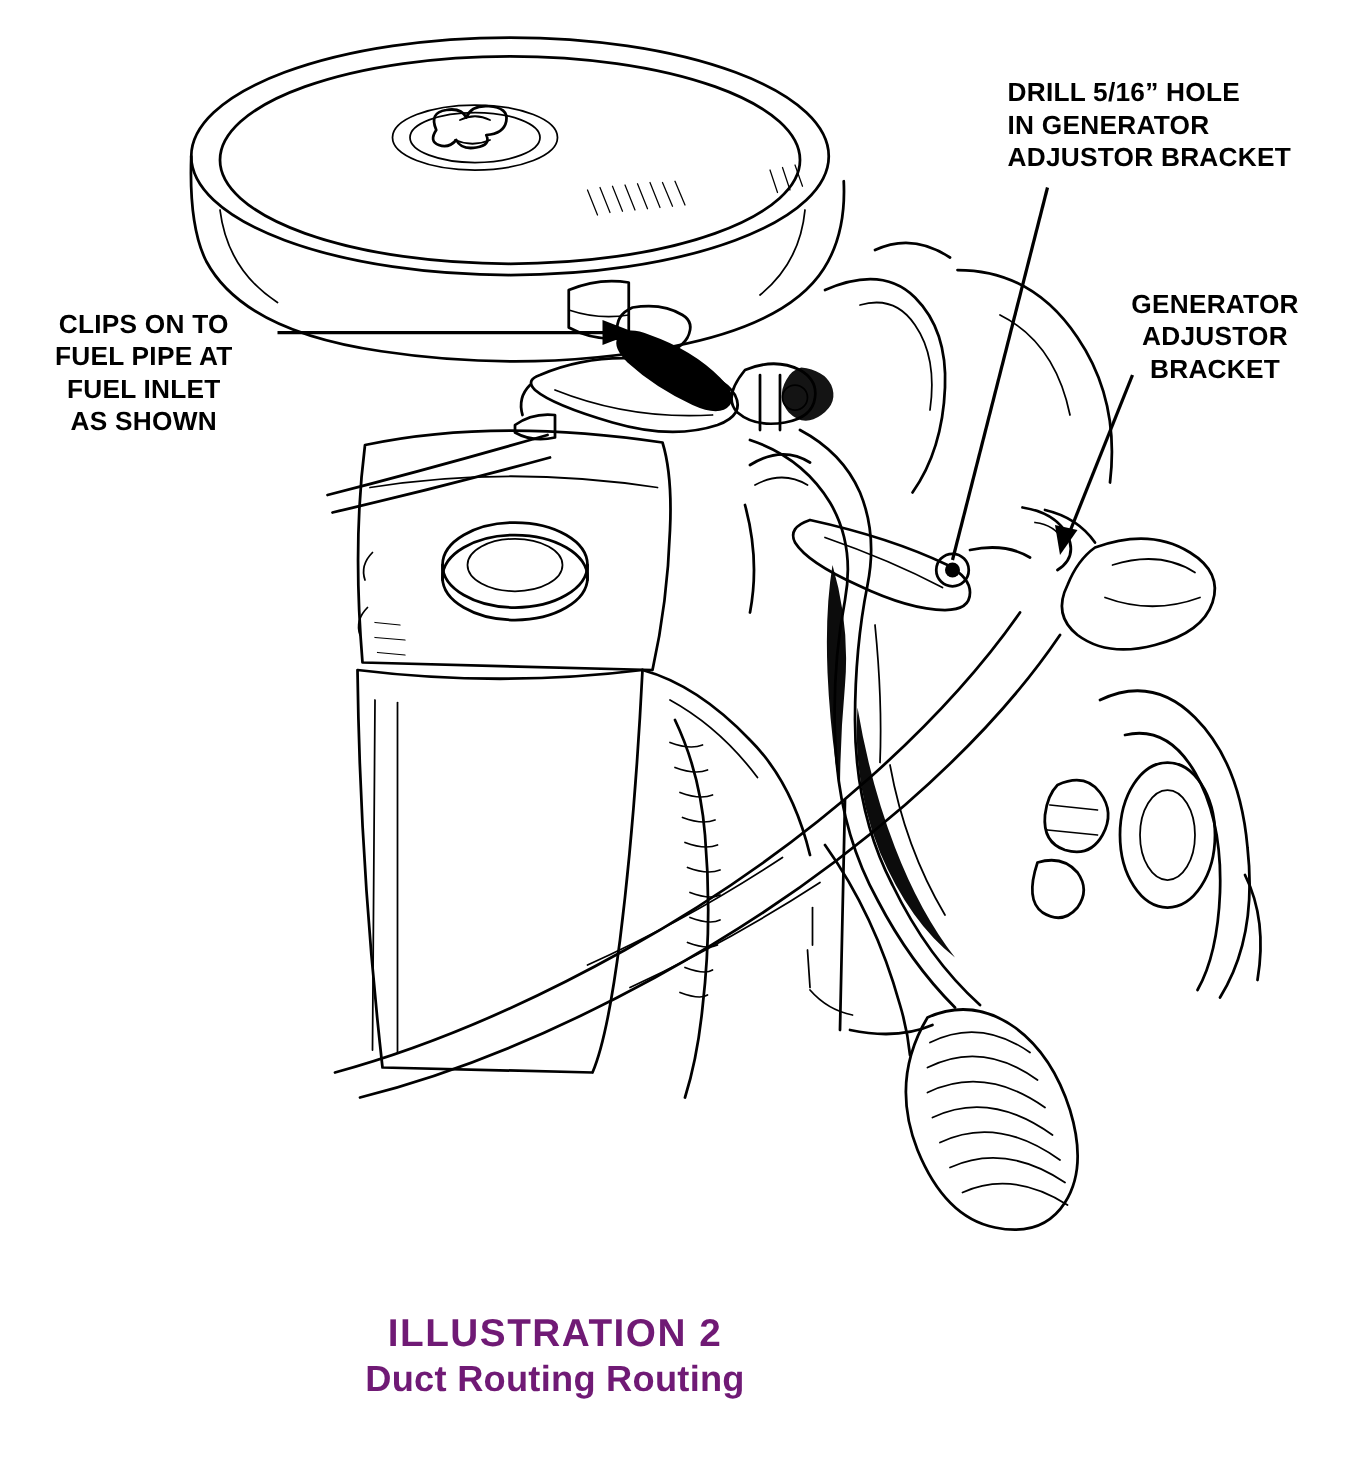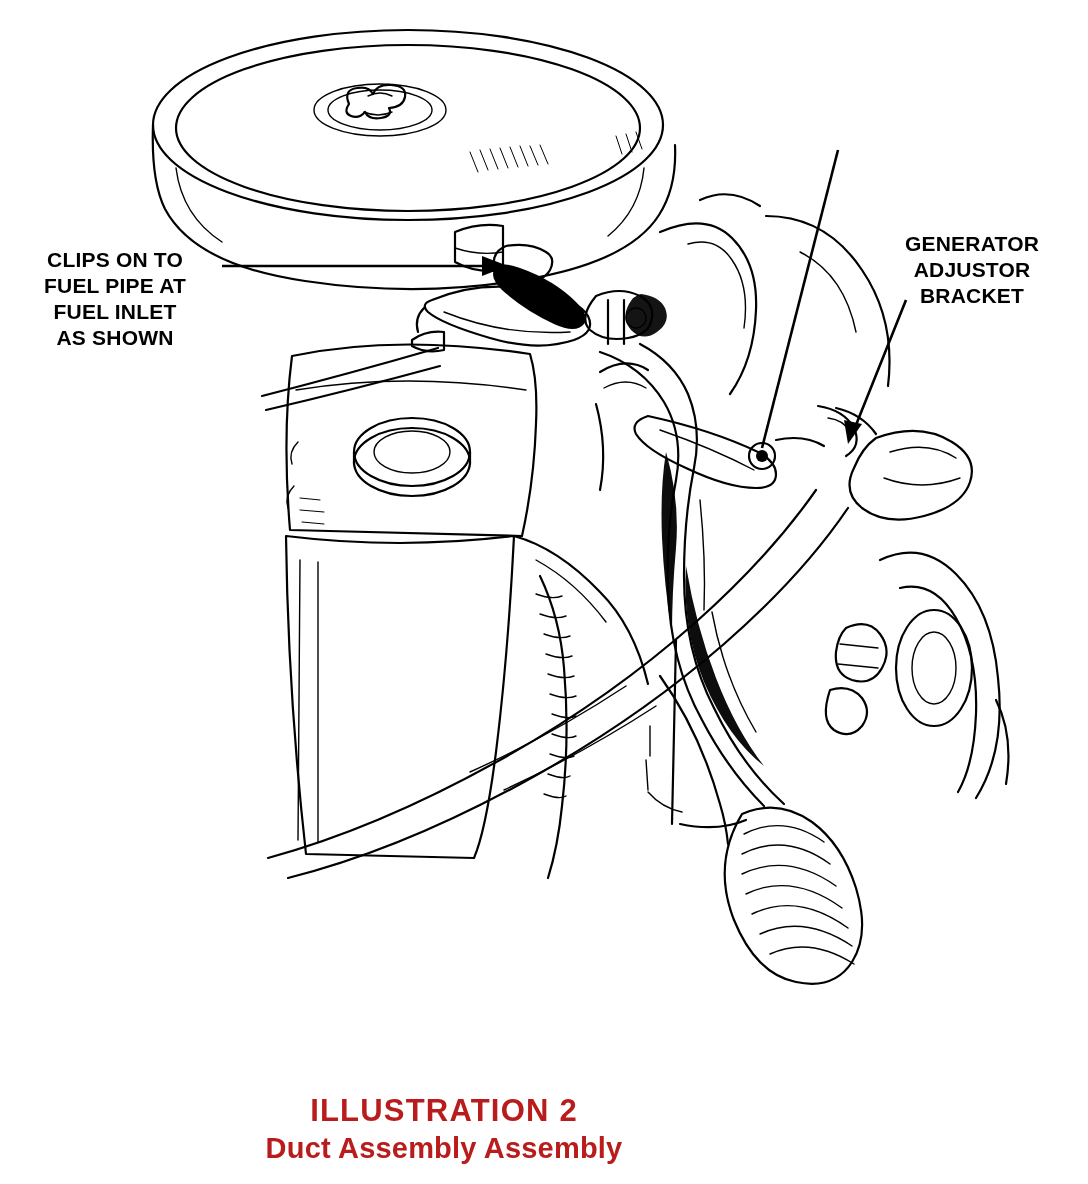--- a/index.html
+++ b/index.html
@@ -36,25 +36,25 @@
     text-align: left;
   }
   #callout-bracket {
     left: 905px;
     top: 231px;
     text-align: center;
   }
   #figure-caption {
     position: absolute;
     left: 0;
-    top: 1092px;
+    top: 1048px;
     width: 888px;
     text-align: center;
     font-family: "Liberation Sans", sans-serif;
-    color: #b91c1c;
+    color: #701a75;
   }
   #figure-caption .cap-title {
     font-size: 31px;
     font-weight: bold;
     letter-spacing: 1.2px;
     line-height: 38px;
   }
   #figure-caption .cap-sub {
     font-size: 29px;
     font-weight: bold;
@@ -266,23 +266,26 @@
       <polygon class="fillblk" points="848,444 862,424 844,420"></polygon>
     </g>
 
   </svg>
 
   <div class="callout" id="callout-clips">CLIPS ON TO
 FUEL PIPE AT
 FUEL INLET
 AS SHOWN</div>
 
+  <div class="callout" id="callout-drill">DRILL 5/16” HOLE
+IN GENERATOR
+ADJUSTOR BRACKET</div>
 
   <div class="callout" id="callout-bracket">GENERATOR
 ADJUSTOR
 BRACKET</div>
 
   <div id="figure-caption">
     <div class="cap-title">ILLUSTRATION 2</div>
-    <div class="cap-sub">Duct Assembly Assembly</div>
+    <div class="cap-sub">Duct Routing Routing</div>
   </div>
 
 </div>
 
 </body></html>

